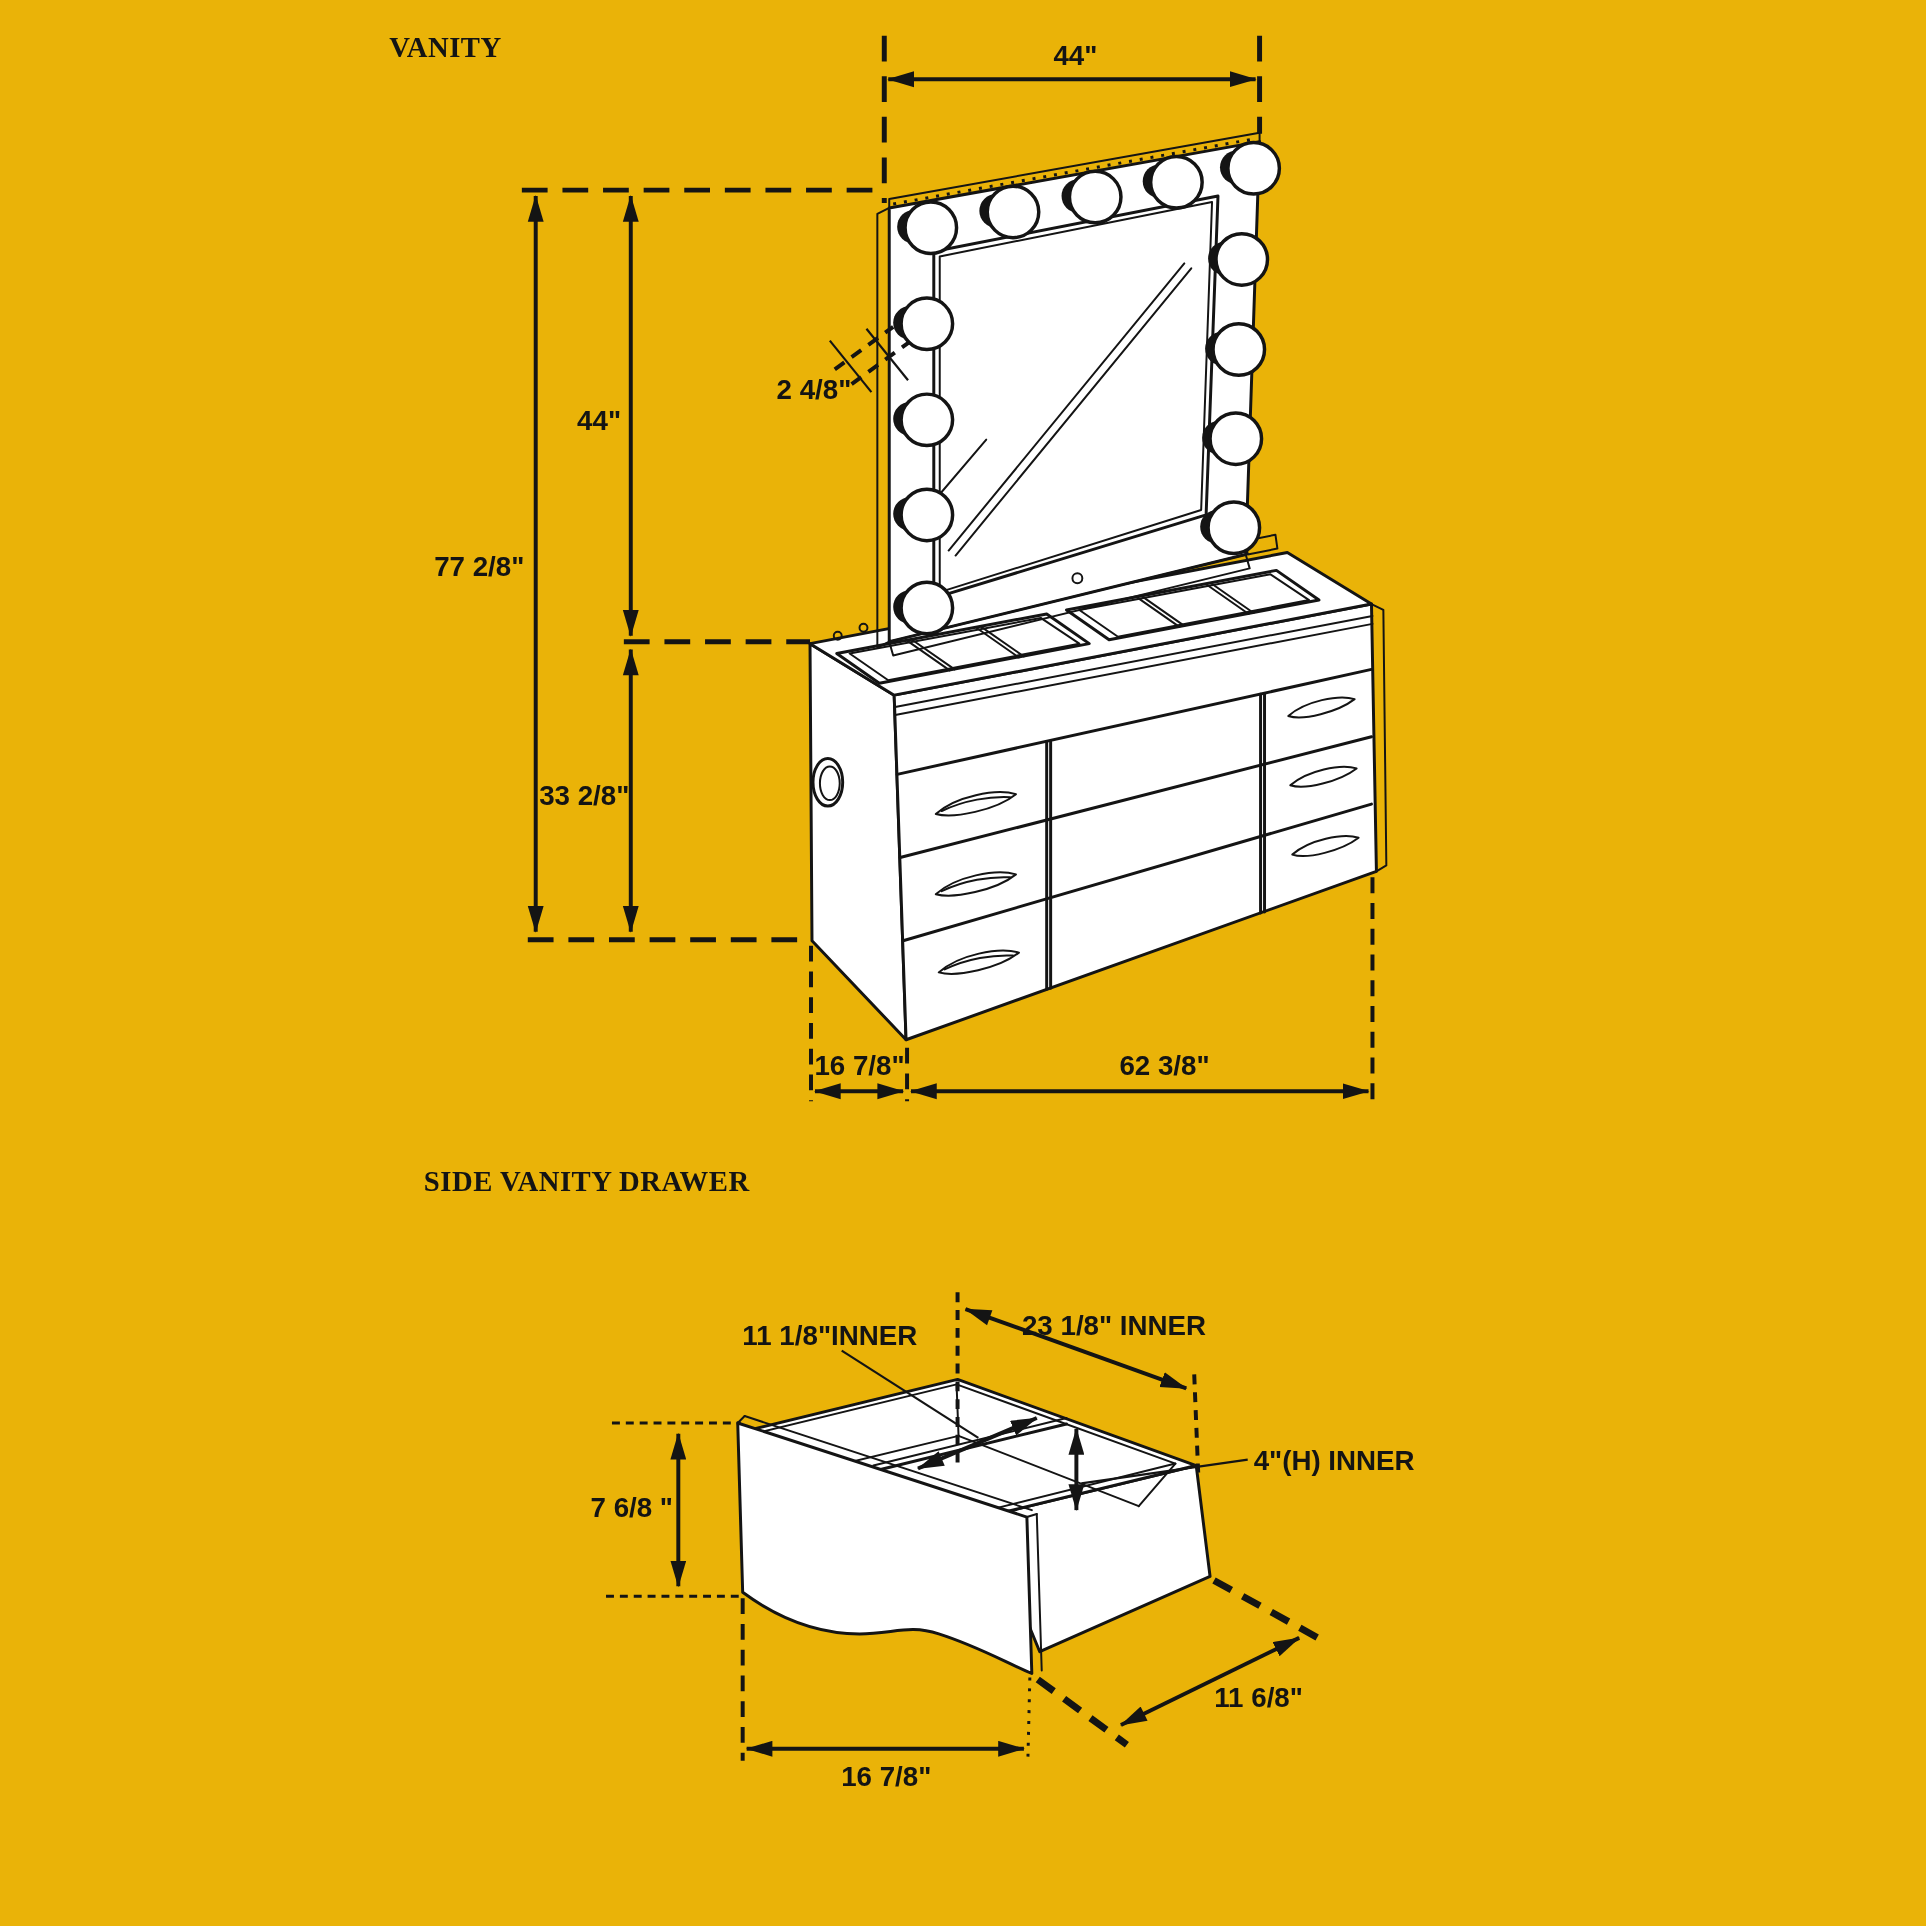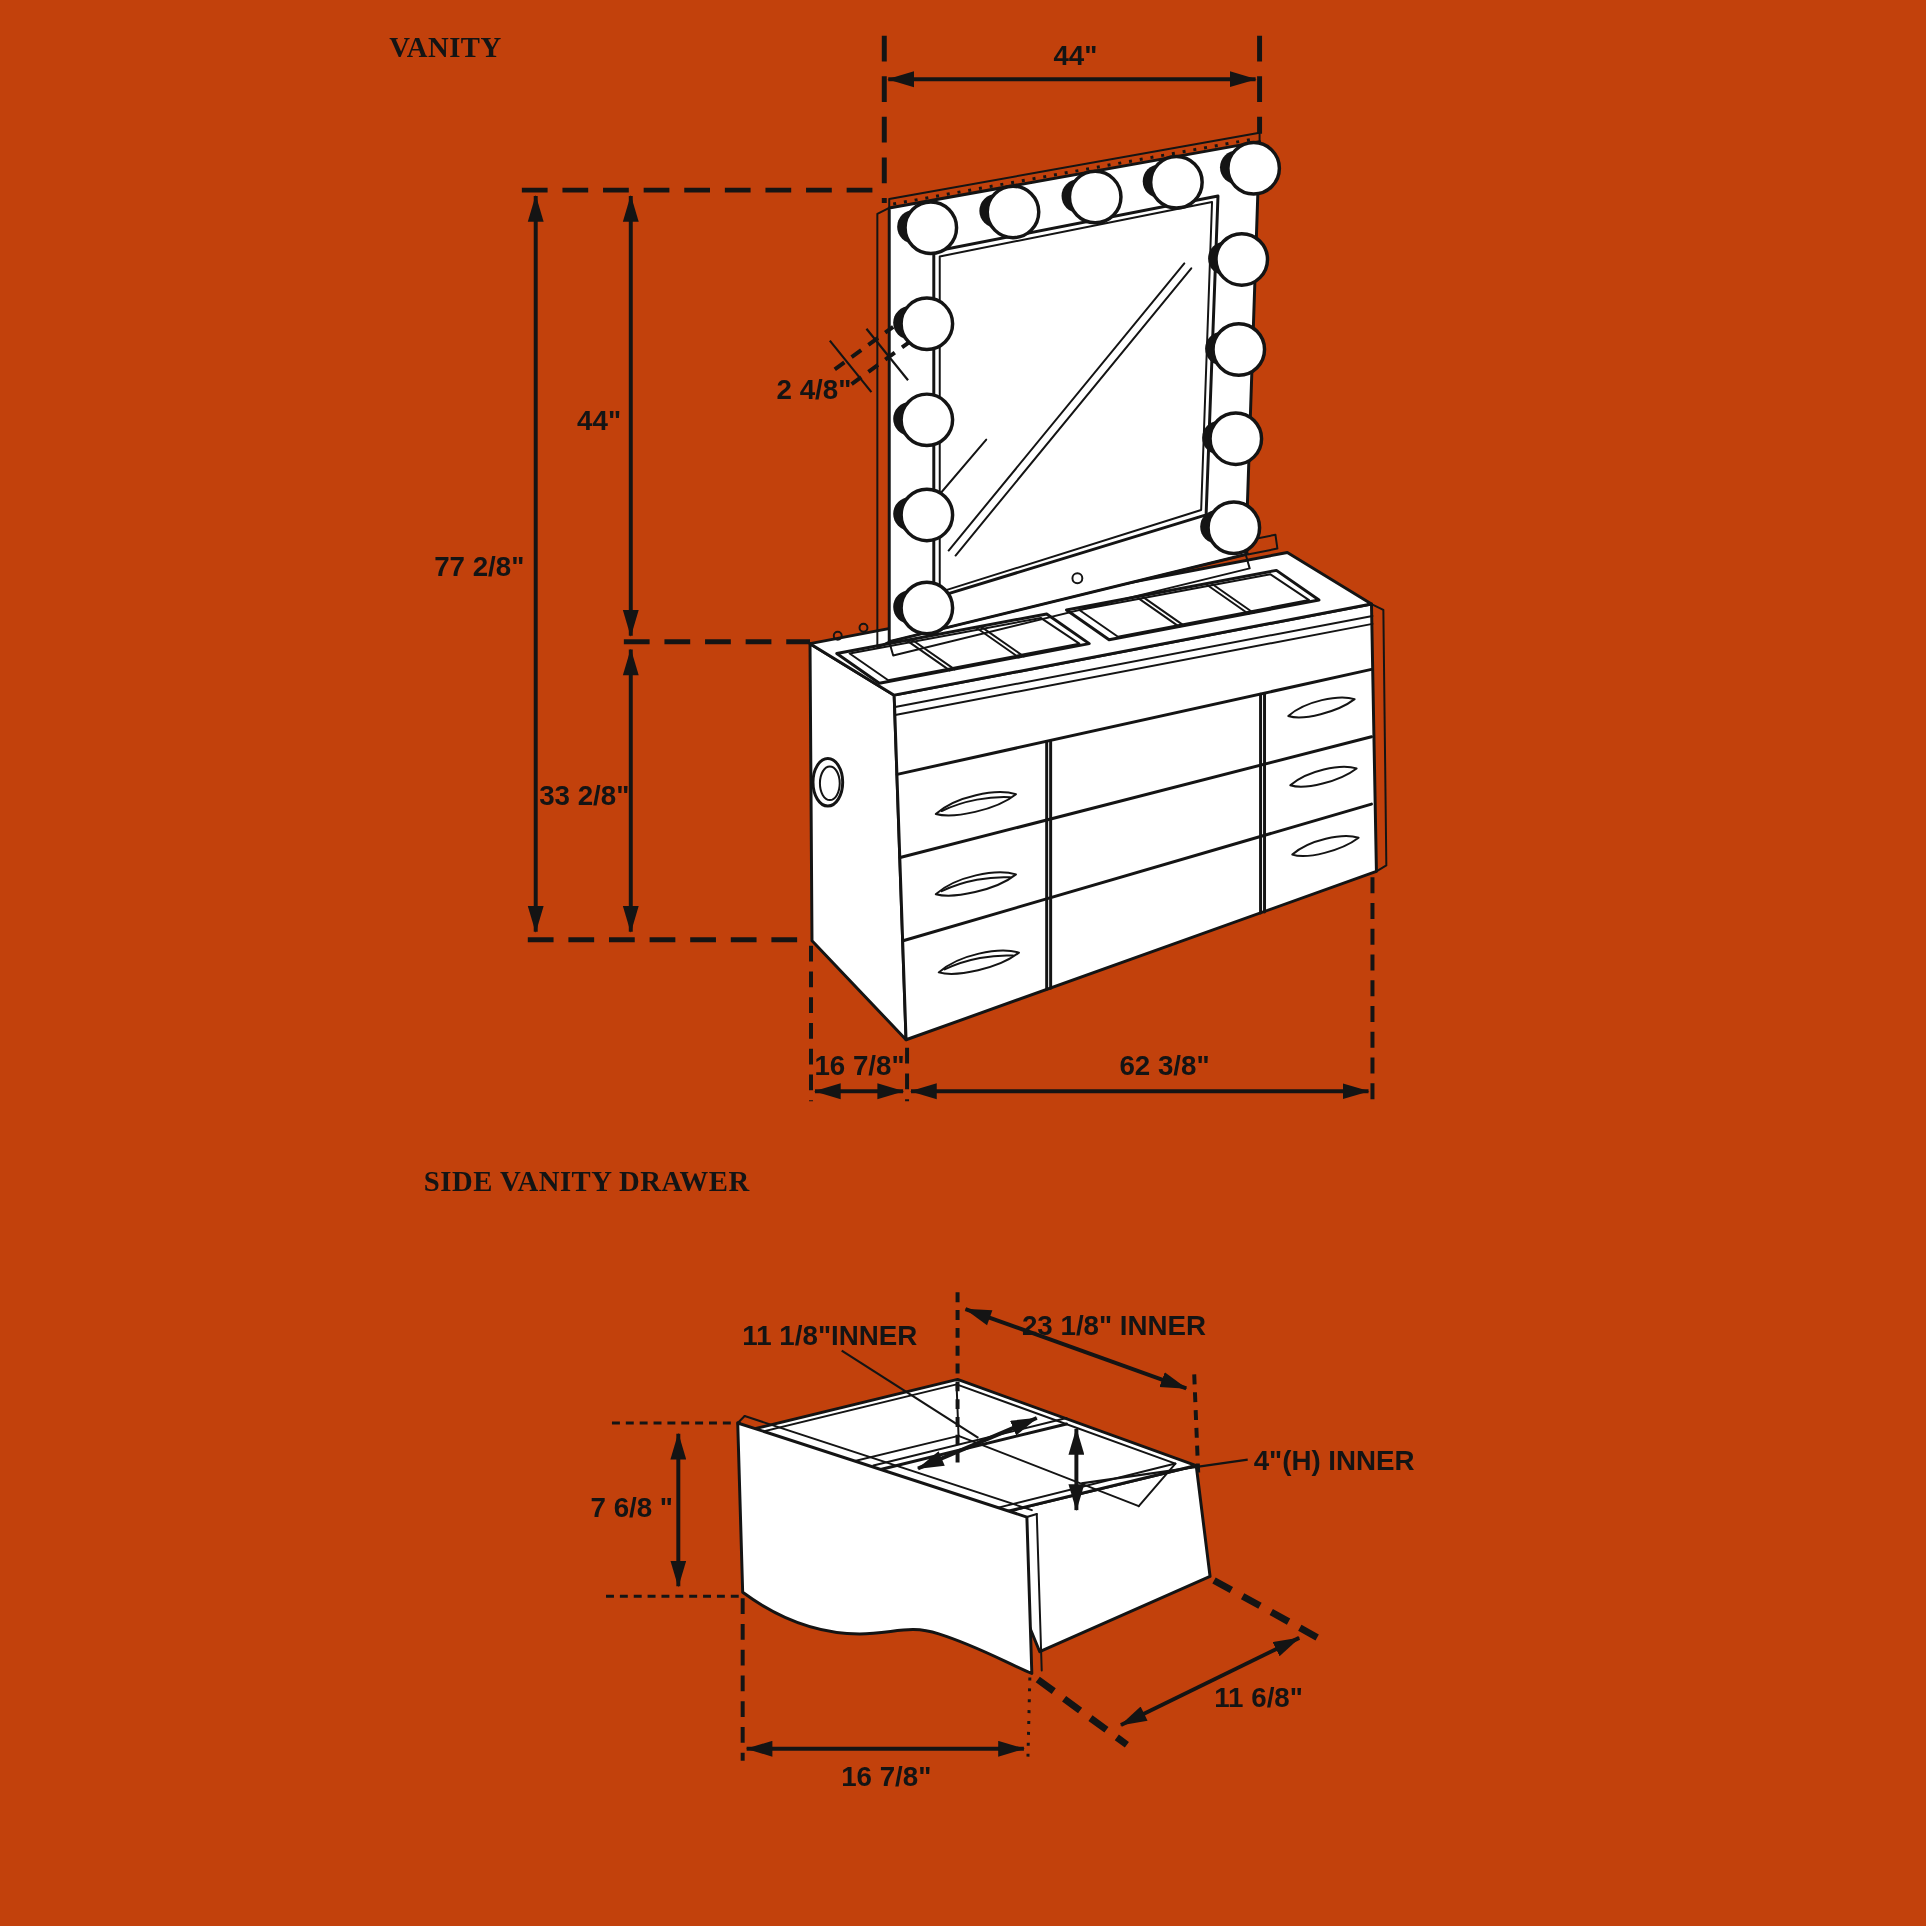--- a/index.html
+++ b/index.html
@@ -1,16 +1,16 @@
 <!DOCTYPE html>
 <html><head>
 <meta charset="utf-8">
 <style>
   html,body{margin:0;padding:0;background:#ffffff;}
-  .page{width:1927px;height:1927px;background:#c2410c;position:relative;overflow:hidden;}
+  .page{width:1927px;height:1927px;background:#eab308;position:relative;overflow:hidden;}
   svg{position:absolute;top:0;left:0;}
   .outline{fill:none;stroke:#141414;stroke-width:3;stroke-linejoin:round;stroke-linecap:round;}
   .outline-thin{fill:none;stroke:#141414;stroke-width:2;stroke-linejoin:round;stroke-linecap:round;}
   .white{fill:#ffffff;stroke:#141414;stroke-width:3;stroke-linejoin:round;}
   .dimline{stroke:#141414;stroke-width:4;fill:none;}
   .leader{stroke:#141414;stroke-width:2.2;fill:none;}
   .dash-big{stroke:#141414;stroke-width:5;stroke-dasharray:26 15;fill:none;}
   .dash-med{stroke:#141414;stroke-width:4;stroke-dasharray:16 10;fill:none;}
   .dash-small{stroke:#141414;stroke-width:4;stroke-dasharray:10 8;fill:none;}
   .dash-bold{stroke:#141414;stroke-width:7;stroke-dasharray:20 13;fill:none;}

